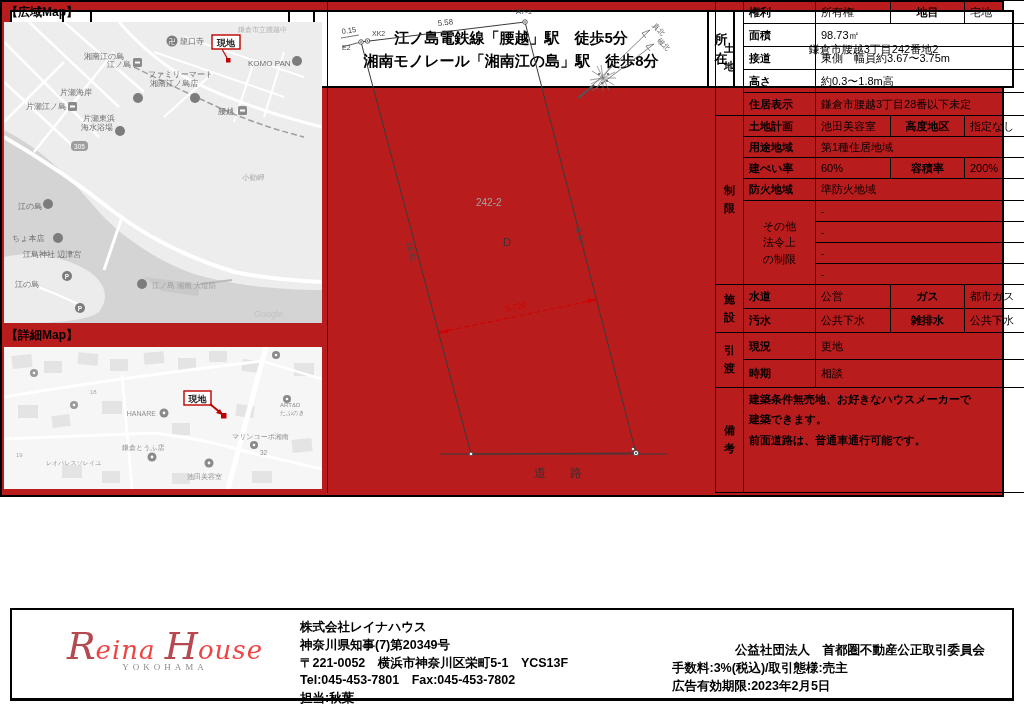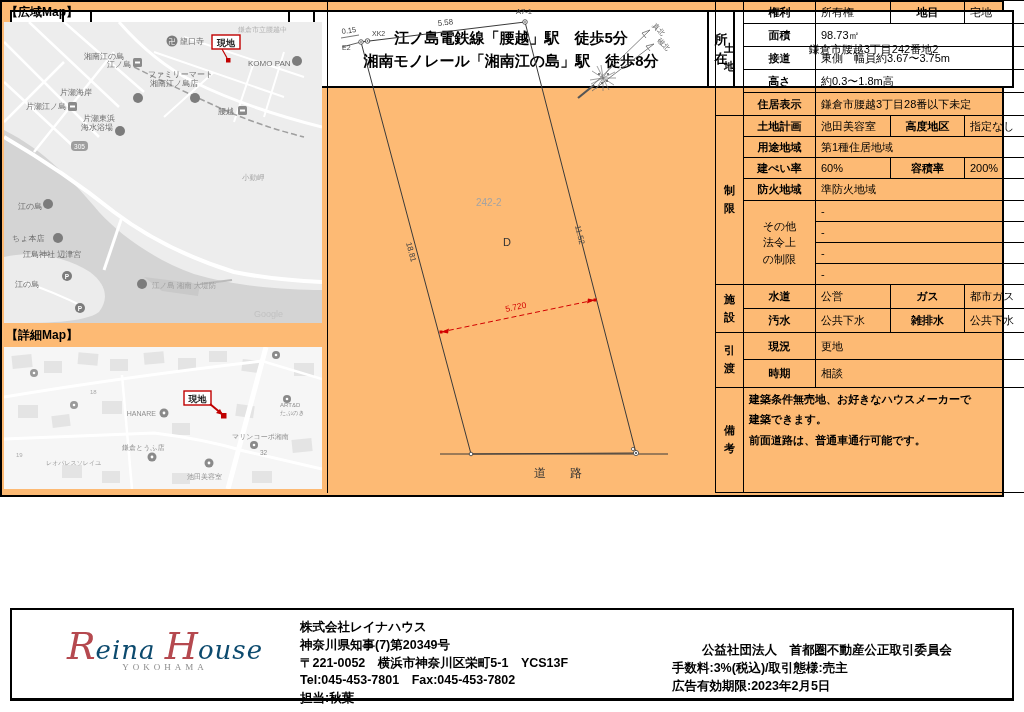--- a/index.html
+++ b/index.html
@@ -14,47 +14,47 @@
   .vcell{word-break:break-all;text-align:center;font-weight:bold;font-size:13px;line-height:1.5;}
   .cat{width:52px;font-weight:bold;font-size:15px;letter-spacing:6px;padding-left:4px;}
   .pricelab{width:28px;}
   .priceval{width:198px;font-weight:bold;font-size:21px;}
   .translab{width:25px;}
   .transval{width:394px;flex-direction:column;font-weight:bold;font-size:15px;line-height:1.55;text-align:center;}
   .loclab{width:26px;}
   .locval{flex:1;font-weight:normal;font-size:11px;}
 
   
-  .body-box{left:10px;top:103px;width:1004px;height:497px;border:2px solid #000;background:#fdba74;box-sizing:border-box;}
+  .body-box{left:10px;top:103px;width:1004px;height:497px;border:2px solid #000;background:#b91c1c;box-sizing:border-box;}
   .maps-panel{position:absolute;left:0;top:0;width:328px;height:493px;border-right:1px solid #000;box-sizing:border-box;}
   .map-title{position:absolute;left:6px;font-weight:bold;font-size:12px;}
   .mapframe{position:absolute;left:4px;overflow:hidden;}
   .diagram-panel{position:absolute;left:328px;top:0;width:365px;height:493px;}
   .table-panel{position:absolute;right:0;top:0;width:309px;height:493px;}
 
   
   table.det{border-collapse:collapse;table-layout:fixed;width:309px;height:493px;}
   table.det td{border:1px solid #000;padding:1px 5px;font-size:11px;overflow:hidden;box-sizing:border-box;}
   td.sec{width:28px;text-align:center;font-weight:bold;font-size:13px;word-break:break-all;line-height:1.6;padding:1px 2px;}
-  td.lab{width:72px;text-align:center;font-weight:bold;}
+  td.lab{width:72px;text-align:left;font-weight:bold;}
   td.v1{width:75px;}
   td.l2{width:74px;text-align:center;font-weight:bold;}
   td.v2{width:69px;}
   td.remarks{vertical-align:top;padding:7px 8px;font-weight:bold;font-size:12px;line-height:1.85;white-space:pre-line;}
   td.sonota{font-weight:normal;text-align:center;white-space:pre-line;line-height:1.5;}
 
   
   .footer{left:10px;top:608px;width:1004px;height:93px;border:2px solid #000;border-bottom-width:3px;}
   .logo{position:absolute;left:28px;top:14px;width:250px;text-align:center;font-family:"DejaVu Serif","Liberation Serif",serif;font-style:italic;}
   .logo .big{font-size:38px;color:#b5494f;}
-  .logo .rest{font-size:26px;color:#0c4a6e;letter-spacing:1px;}
+  .logo .rest{font-size:26px;color:#ef4444;letter-spacing:1px;}
   .logo-sub{margin-top:-6px;font-size:9px;letter-spacing:4px;color:#8d8d8d;font-style:normal;font-family:"Liberation Serif",serif;}
   .company{position:absolute;left:288px;top:9px;font-weight:bold;font-size:12.5px;line-height:1.42;}
   .assoc{position:absolute;left:660px;top:32px;font-weight:bold;font-size:12.5px;line-height:1.42;}
-  .assoc .indent{margin-left:30px;}
+  .assoc .indent{margin-left:63px;}
 
   svg text{font-family:"Liberation Sans","DejaVu Sans",sans-serif;}
 </style>
 </head>
 <body>
 
 <div class="page">
 
   <div class="box topbar">
     <div class="tcell cat">土 地</div>

